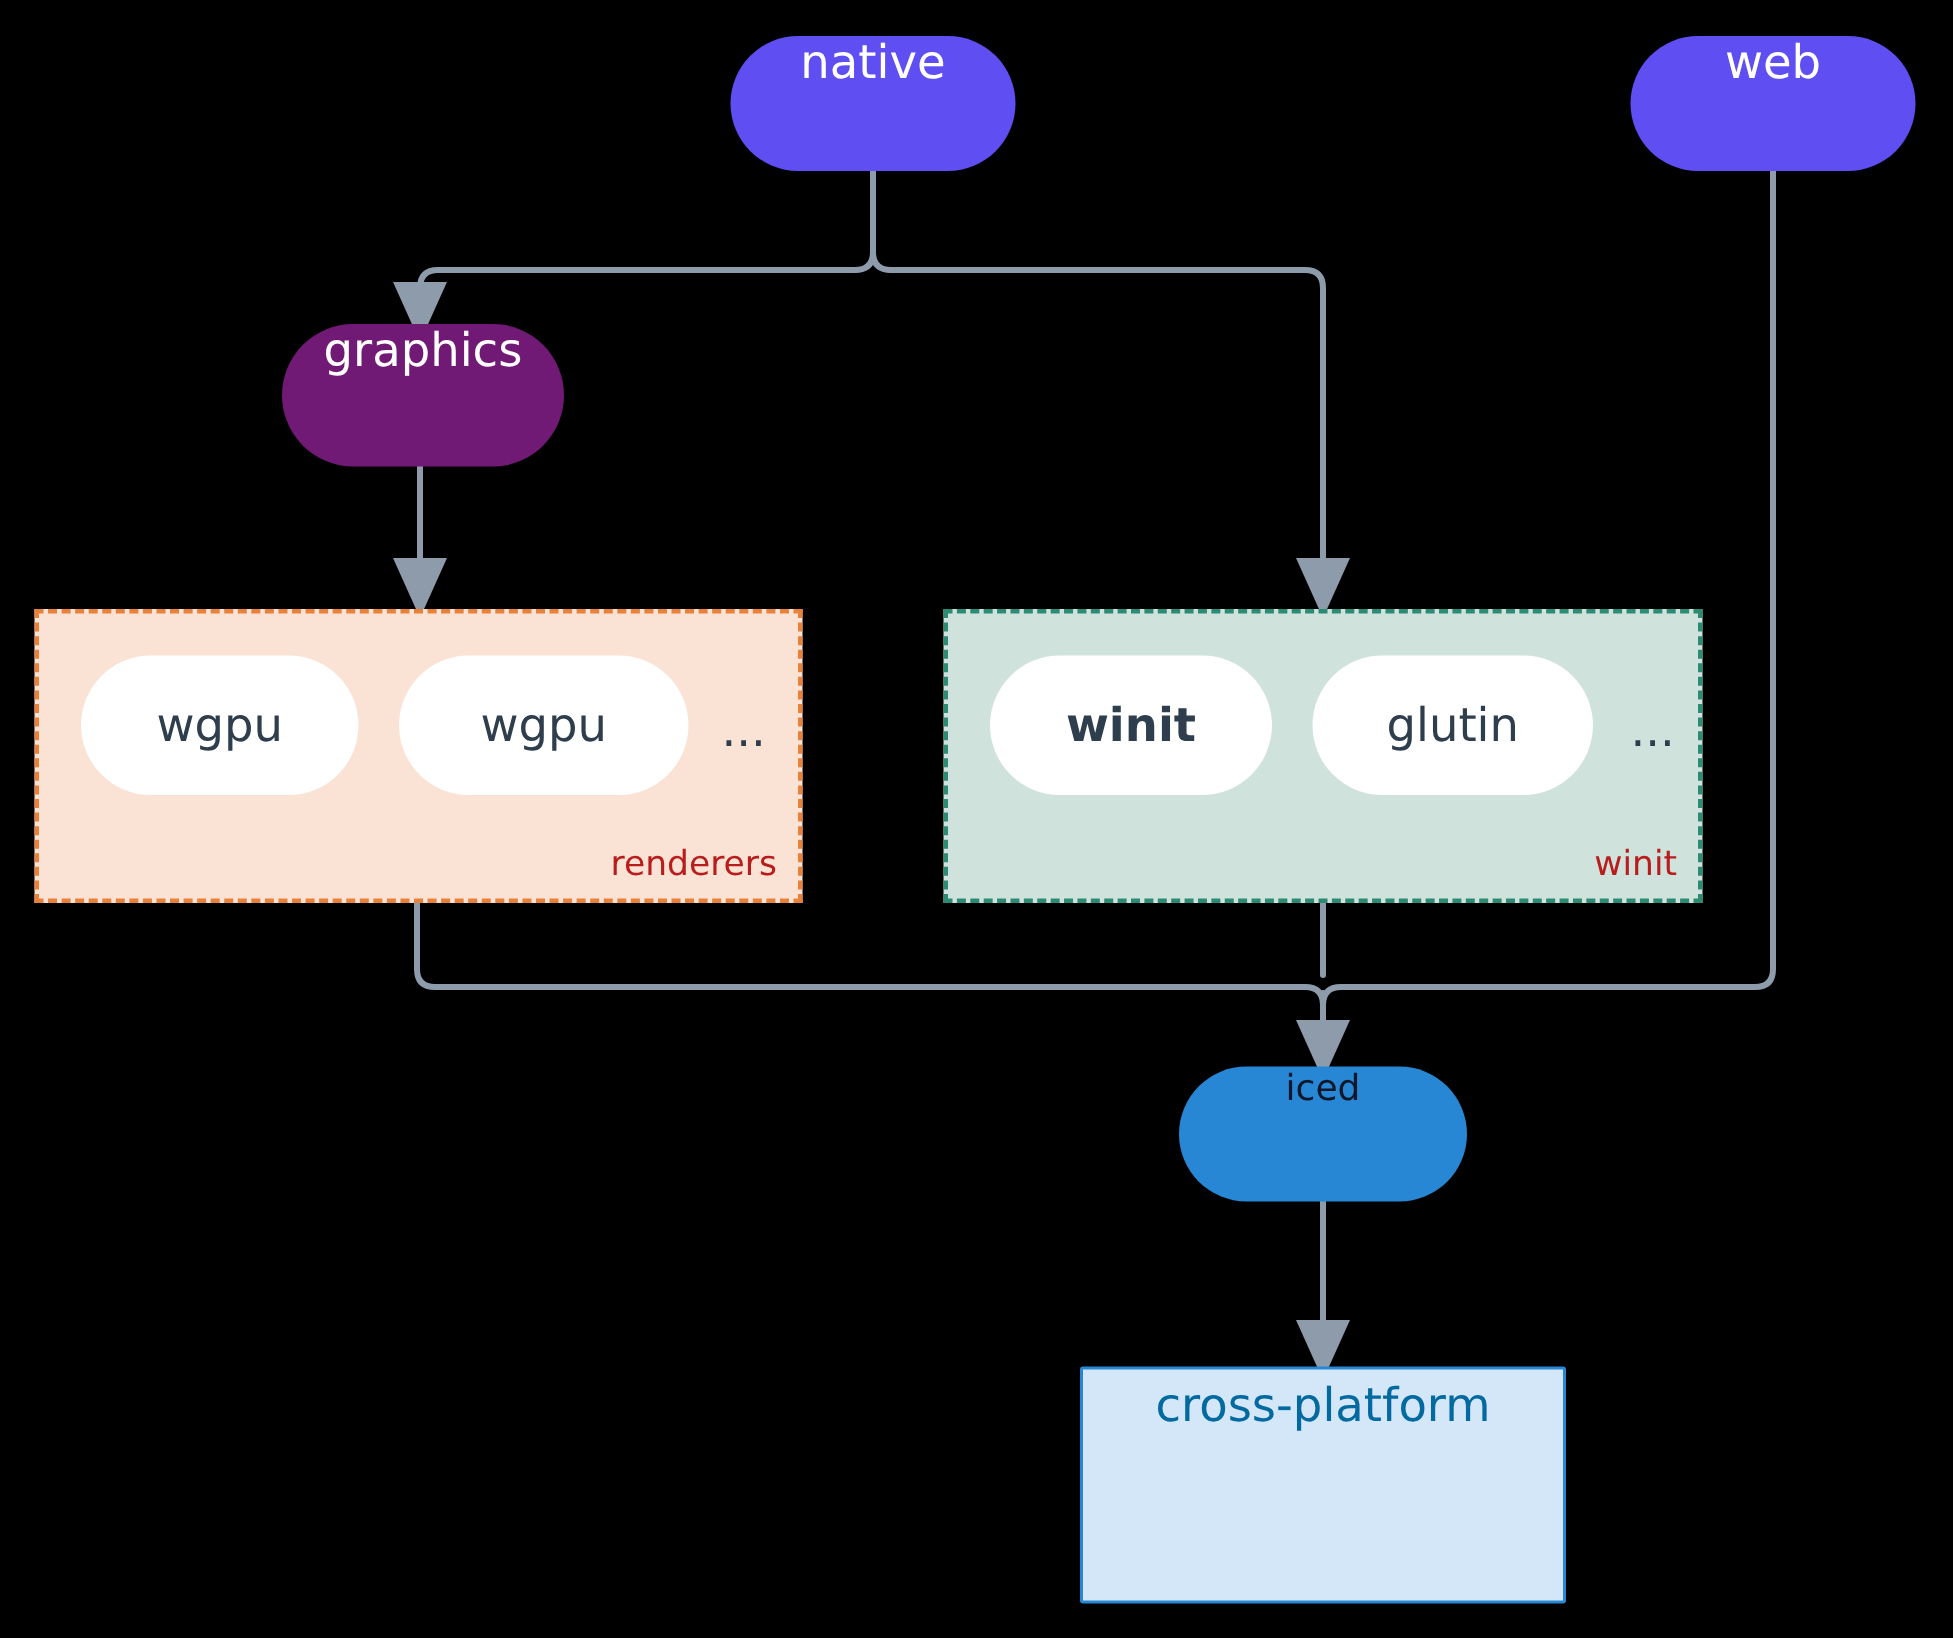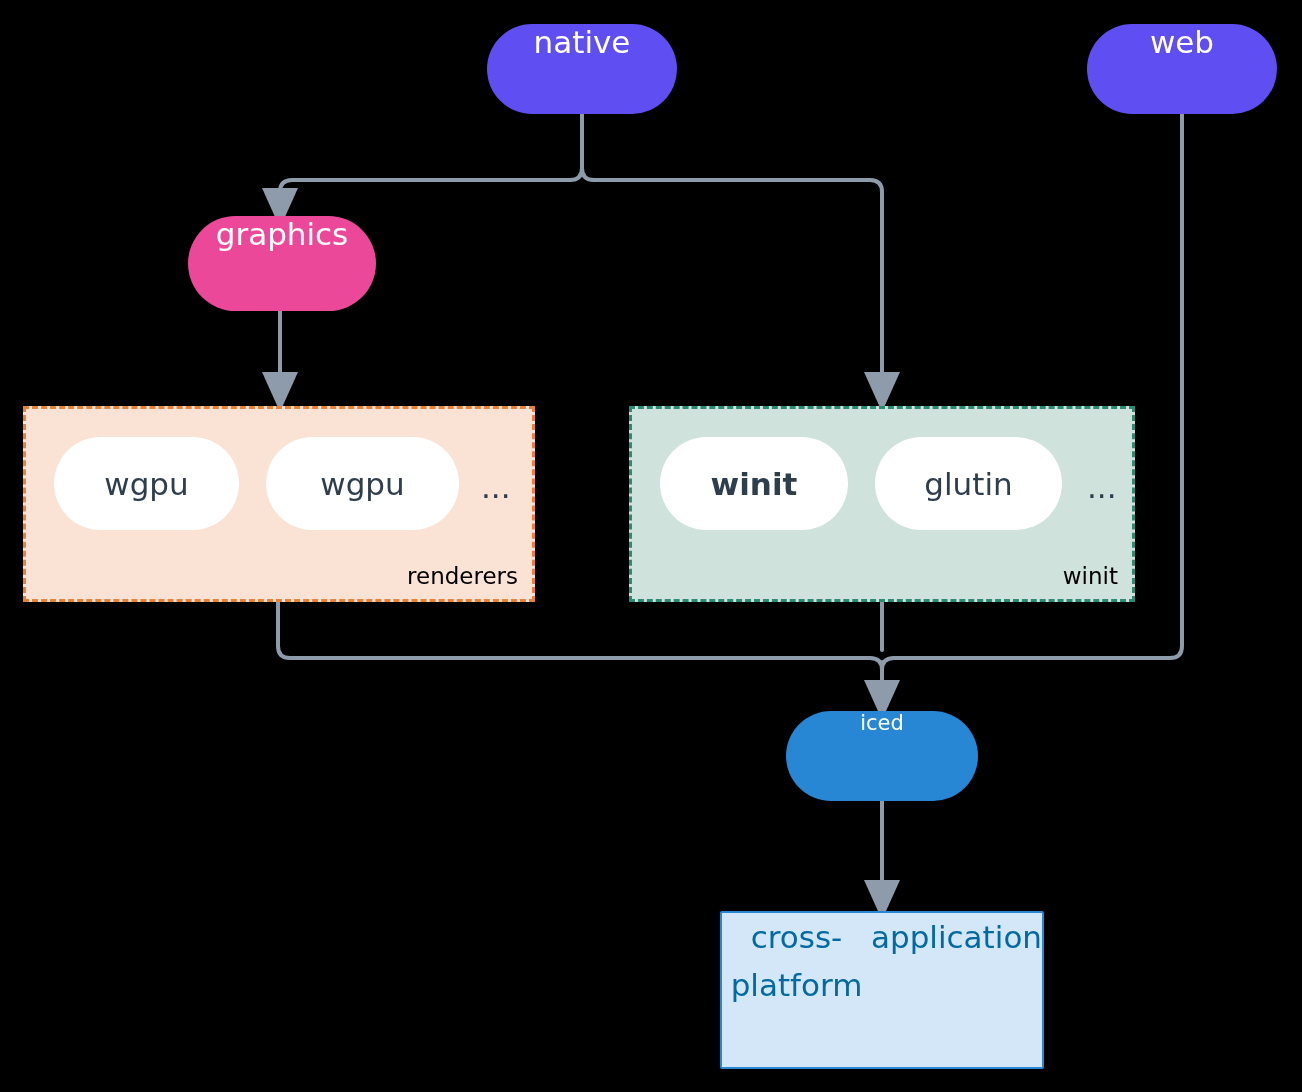--- a/index.html
+++ b/index.html
@@ -34,30 +34,30 @@
     text-align: center;
     line-height: 1.18;
   }
   .node-native, .node-web {
     background: #5f4ef2;
     color: #ffffff;
     border-radius: 48px;
     font-size: 31px;
   }
   .node-graphics {
-    background: #ec4899;
+    background: #701a75;
     color: #ffffff;
     border-radius: 48px;
     font-size: 31px;
   }
   .node-iced {
     background: #2787d4;
-    color: #ffffff;
+    color: #0f172a;
     border-radius: 48px;
-    font-size: 21px;
+    font-size: 24px;
   }
   .node-app {
     background: #d4e7f8;
     color: #0369a1;
     border: 2px solid #2787d4;
     border-radius: 2px;
     font-size: 31px;
     line-height: 1.55;
   }
 
@@ -72,21 +72,21 @@
   }
   .cluster-shells {
     background: #cfe2dc;
     border: 3px dashed #2e8b73;
   }
   .cluster-label {
     position: absolute;
     right: 14px;
     bottom: 10px;
     font-size: 23px;
-    color: #000000;
+    color: #b91c1c;
     white-space: nowrap;
   }
 
   
   .pill {
     position: absolute;
     display: flex;
     align-items: center;
     justify-content: center;
     background: #ffffff;
@@ -170,16 +170,15 @@
     <span class="ellipsis" style="left:455px; top:63px;">...</span>
     <span class="cluster-label">winit</span>
   </div>
 
   <div class="node node-iced" style="left:786px; top:711px; width:192px; height:90px;">
     <span>iced</span>
   </div>
 
   <div class="node node-app" style="left:720px; top:911px; width:324px; height:158px;">
     <span>cross-platform</span>
-    <span>application</span>
   </div>
 
 </div>
 
 </body></html>

